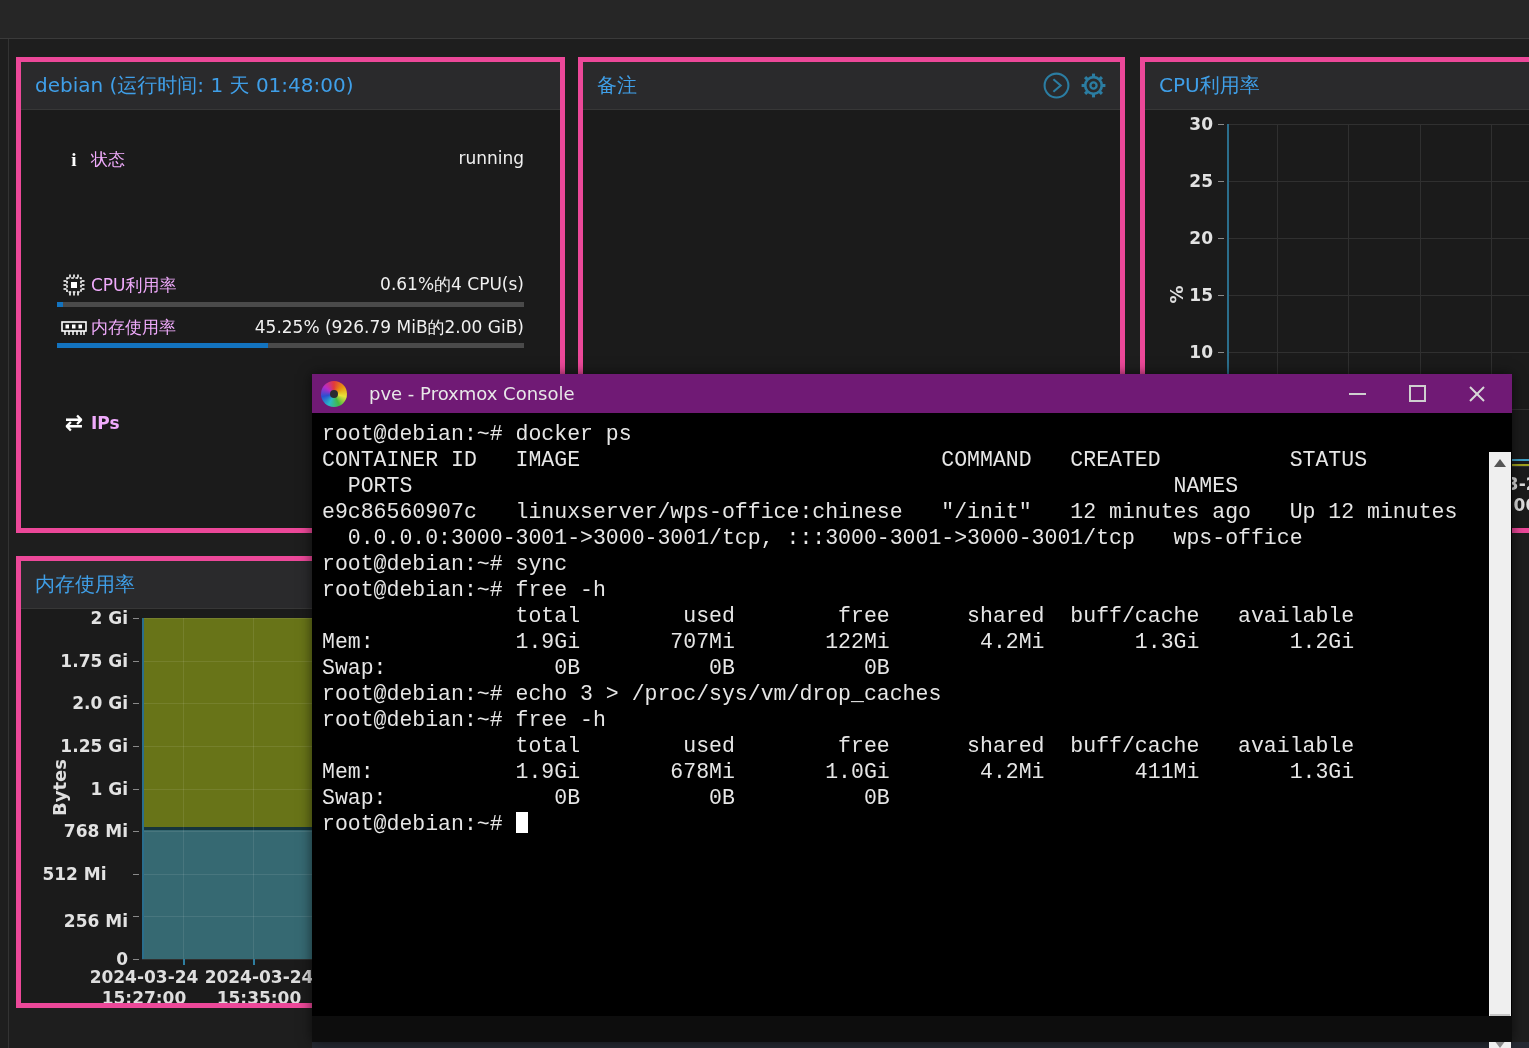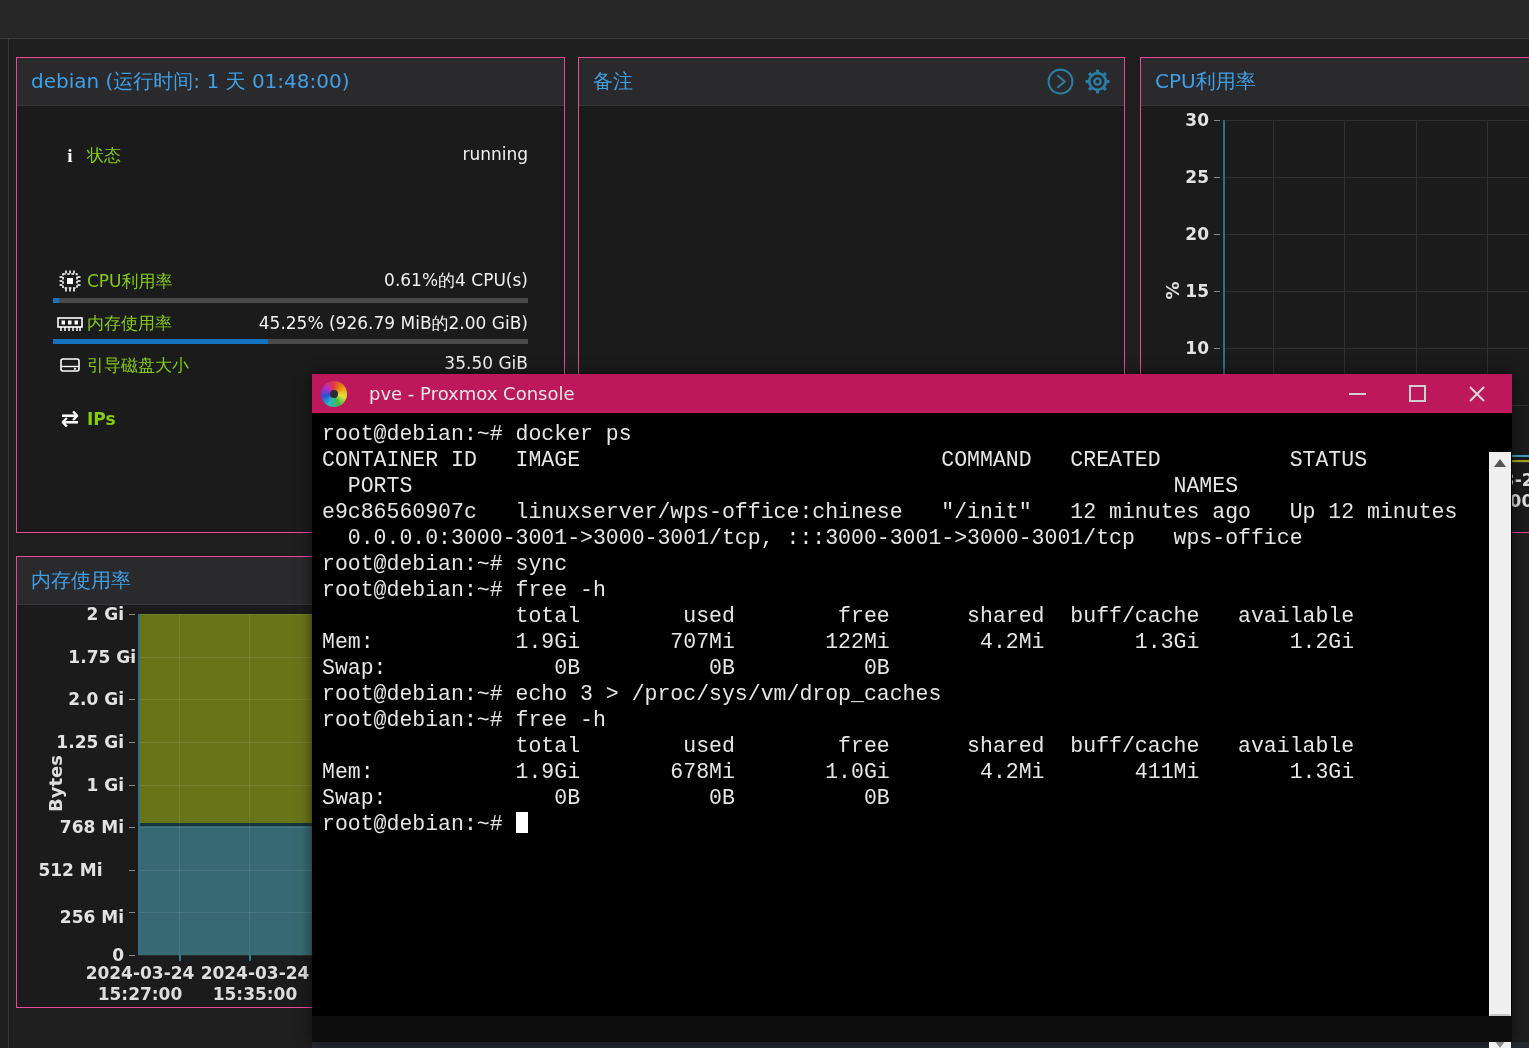--- a/index.html
+++ b/index.html
@@ -6,30 +6,30 @@
   body{
     width:1529px;height:1048px;overflow:hidden;position:relative;
     background:#1e1e1e;
     font-family:"DejaVu Sans","Liberation Sans",sans-serif;
     color:#e8e8e8;
   }
   
   .topbar{position:absolute;left:0;top:0;width:1529px;height:38px;background:#262626;border-bottom:1px solid #3a3a3a;}
   .left-edge{position:absolute;left:8px;top:39px;width:1px;height:1009px;background:#333;}
   
-  .panel{position:absolute;background:#1b1b1b;border:1px solid #ec4899;box-sizing:border-box;}
+  .panel{position:absolute;background:#1b1b1b;border:5px solid #ec4899;box-sizing:border-box;}
   .panel-header{position:absolute;left:0;top:0;right:0;height:48px;background:#2a2a2c;border-bottom:1px solid #373737;box-sizing:border-box;display:flex;align-items:center;}
   .panel-title{color:#3f9fe8;font-size:20px;margin-left:14px;white-space:nowrap;}
   .panel-body{position:absolute;left:0;top:48px;right:0;bottom:0;}
   .hdr-icons{margin-left:auto;margin-right:12px;display:flex;gap:8px;align-items:center;}
   .hdr-icons svg{display:block;}
   
   .srow{position:absolute;left:36px;right:36px;height:24px;font-size:17px;white-space:nowrap;}
   .srow .ic{display:inline-block;width:34px;text-align:center;vertical-align:middle;}
-  .srow .lbl{vertical-align:middle;color:#84cc16;}
+  .srow .lbl{vertical-align:middle;color:#f0abfc;}
   .srow .val{position:absolute;right:0;top:0;color:#f0f0f0;}
   .srow .ic svg{vertical-align:middle;}
   .info-i{font-family:"Liberation Serif",serif;font-weight:bold;font-size:19px;color:#fff;font-style:normal;}
   .swapglyph{font-size:22px;font-weight:bold;color:#fff;}
   .pbar{position:absolute;left:36px;right:36px;height:5px;background:#4a4a4a;}
   .pbar .fill{height:100%;background:#1373bf;}
   .bold{font-weight:bold;}
   
   .plot{position:absolute;overflow:hidden;left:0;top:0;right:0;bottom:0;}
   .ytick{position:absolute;height:22px;line-height:22px;text-align:right;font-size:17px;font-weight:bold;color:#e2e2e2;white-space:nowrap;}
@@ -37,21 +37,21 @@
   .hline{position:absolute;height:1px;}
   .vline{position:absolute;width:1px;}
   .axisline{position:absolute;width:2px;background:#2b6e8c;}
   .xlab{position:absolute;transform:translateX(-50%);text-align:center;font-size:17px;font-weight:bold;color:#dedede;line-height:21px;white-space:nowrap;}
   .axname{position:absolute;transform:rotate(-90deg);transform-origin:center;font-size:18px;font-weight:bold;color:#dedede;}
   .fill-area{position:absolute;}
   .seriesline{position:absolute;height:2px;}
   .xtickmark{position:absolute;width:2px;height:6px;background:#2e7ea0;}
   
   .term-win{position:absolute;left:312px;top:374px;width:1200px;height:668px;background:#0e0e0e;z-index:20;box-shadow:0 0 12px rgba(0,0,0,.6);}
-  .term-titlebar{position:absolute;left:0;top:0;right:0;height:39px;background:#be185d;display:flex;align-items:center;}
+  .term-titlebar{position:absolute;left:0;top:0;right:0;height:39px;background:#701a75;display:flex;align-items:center;}
   .term-appicon{width:26px;height:26px;border-radius:50%;margin-left:9px;background:conic-gradient(#e23a3a,#e8920f,#e8e23a,#44b944,#2ab9c8,#2a4fd0,#b92ac8,#e23a3a);position:relative;}
   .term-appicon .hole{position:absolute;left:9px;top:9px;width:8px;height:8px;border-radius:50%;background:#2b2b31;}
   .term-title{margin-left:22px;font-size:18px;color:#e8e8e8;white-space:nowrap;}
   .win-btns{margin-left:auto;margin-right:26px;display:flex;align-items:center;gap:42px;}
   .wb{width:18px;height:18px;display:flex;align-items:center;justify-content:center;cursor:default;}
   .wb-min{width:17px;height:2px;background:#cfcfcf;}
   .wb-max{width:13px;height:13px;border:2px solid #cfcfcf;}
   .term-content{position:absolute;left:0;top:39px;right:0;height:603px;background:#000;}
   .term-lines{position:absolute;left:10px;top:8px;font-family:"Liberation Mono","DejaVu Sans Mono",monospace;font-size:21.5px;line-height:26px;color:#e6e6e6;white-space:pre;}
   .term-line{height:26px;}
@@ -123,30 +123,20 @@
               <line x1="20" y1="13" x2="20" y2="17"></line>
               <line x1="23" y1="13" x2="23" y2="17"></line>
             </g>
           </svg>
       </span><span class="lbl">内存使用率</span>
       <span class="val">45.25% (926.79 MiB的2.00 GiB)</span>
     </div>
     <div class="pbar" style="top:233px;">
         <div class="fill" id="mem-fill" style="width: 45.25%;"></div>
       </div>
-    <div class="srow" style="top:247px;">
-      <span class="ic">
-        <svg width="24" height="24" viewBox="0 0 24 24">
-            <rect x="3" y="6" width="18" height="12" rx="2" fill="none" stroke="#fff" stroke-width="1.6"></rect>
-            <line x1="3" y1="13.5" x2="21" y2="13.5" stroke="#fff" stroke-width="1.4"></line>
-            <circle cx="17" cy="15.8" r="1.1" fill="#fff"></circle>
-          </svg>
-      </span><span class="lbl">引导磁盘大小</span>
-      <span class="val">35.50 GiB</span>
-    </div>
     <div class="srow" style="top:300px;">
       <span class="ic"><span class="swapglyph">⇄</span></span><span class="lbl bold">IPs</span>
     </div>
   </div>
 </div>
 
 <div class="panel" style="left:578px;top:57px;width:547px;height:476px;">
   <div class="panel-header">
     <span class="panel-title">备注</span>
     <span class="hdr-icons">
@@ -228,21 +218,21 @@
   </div>
   <div class="plot" id="mem-plot">
     <span class="axname" style="left:10px;top:216px;">Bytes</span>
   <div class="fill-area" style="left: 121px; top: 57px; width: 426px; height: 209.462px; background: rgb(104, 116, 24);"></div>
       <div class="fill-area" style="left: 121px; top: 266.462px; width: 426px; height: 131.538px; background: rgb(54, 105, 114); border-top: 3px solid rgb(22, 52, 60); box-sizing: border-box;"></div>
       <div class="hline" style="left: 121px; top: 57px; width: 426px; background: rgba(255, 255, 255, 0.09);"></div>
       <div class="tickdash" style="left: 112px; top: 57px; width: 6px;"></div>
       <div class="ytick" style="left: 0px; width: 107px; top: 46px;">2 Gi</div>
       <div class="hline" style="left: 121px; top: 99.625px; width: 426px; background: rgba(255, 255, 255, 0.09);"></div>
       <div class="tickdash" style="left: 112px; top: 99.625px; width: 6px;"></div>
-      <div class="ytick" style="left: 12px; width: 107px; top: 88.625px;">1.75 Gi</div>
+      <div class="ytick" style="left: 0px; width: 107px; top: 88.625px;">1.75 Gi</div>
       <div class="hline" style="left: 121px; top: 142.25px; width: 426px; background: rgba(255, 255, 255, 0.09);"></div>
       <div class="tickdash" style="left: 112px; top: 142.25px; width: 6px;"></div>
       <div class="ytick" style="left: 0px; width: 107px; top: 131.25px;">2.0 Gi</div>
       <div class="hline" style="left: 121px; top: 184.875px; width: 426px; background: rgba(255, 255, 255, 0.09);"></div>
       <div class="tickdash" style="left: 112px; top: 184.875px; width: 6px;"></div>
       <div class="ytick" style="left: 0px; width: 107px; top: 173.875px;">1.25 Gi</div>
       <div class="hline" style="left: 121px; top: 227.5px; width: 426px; background: rgba(255, 255, 255, 0.09);"></div>
       <div class="tickdash" style="left: 112px; top: 227.5px; width: 6px;"></div>
       <div class="ytick" style="left: 0px; width: 107px; top: 216.5px;">1 Gi</div>
       <div class="hline" style="left: 121px; top: 270.125px; width: 426px; background: rgba(255, 255, 255, 0.09);"></div>

